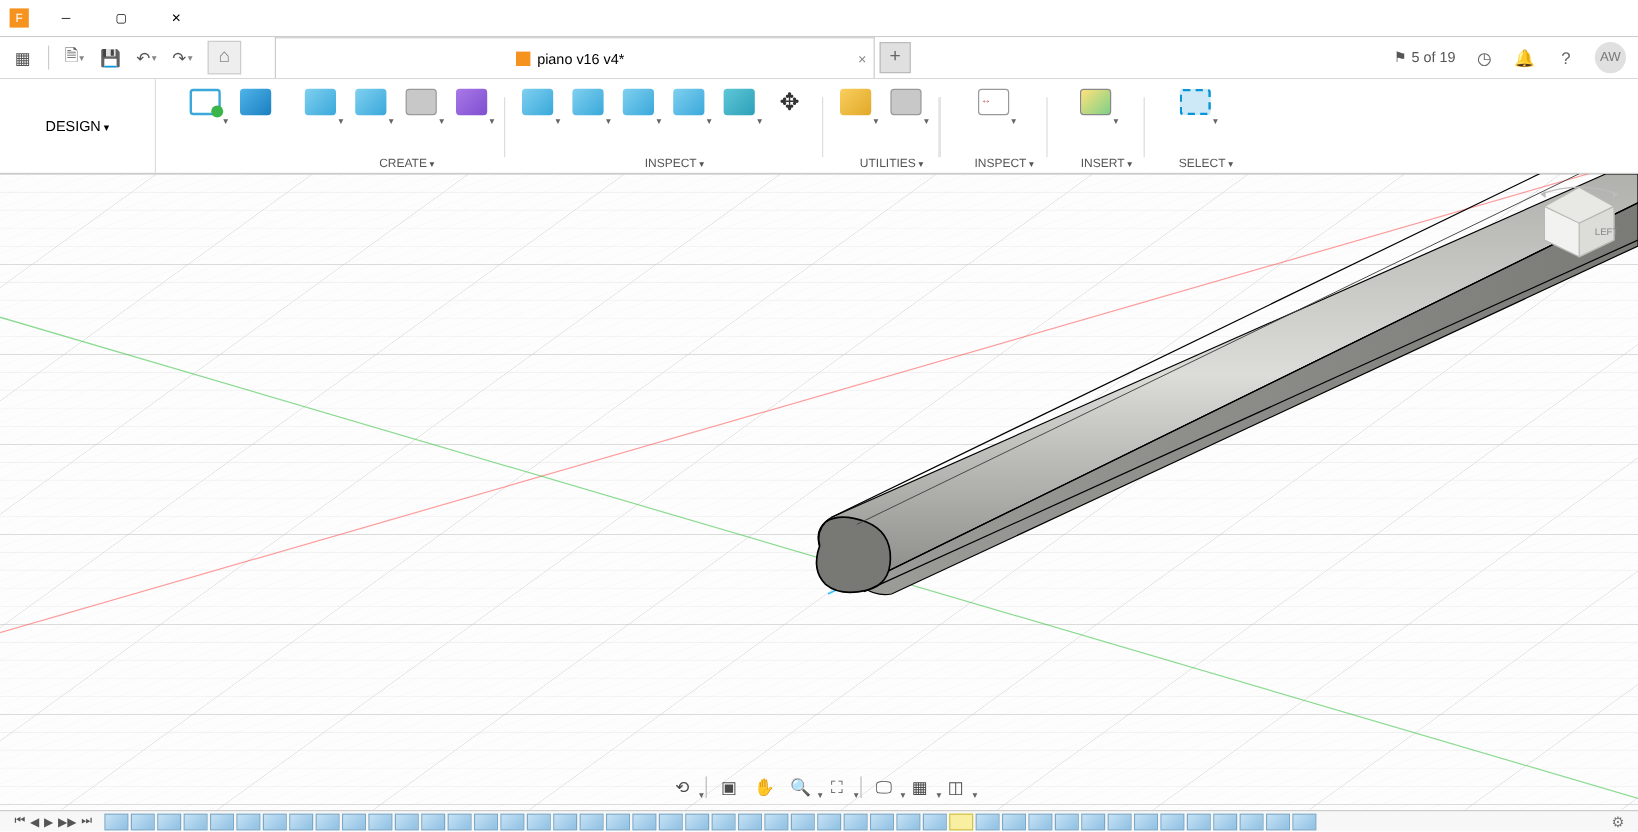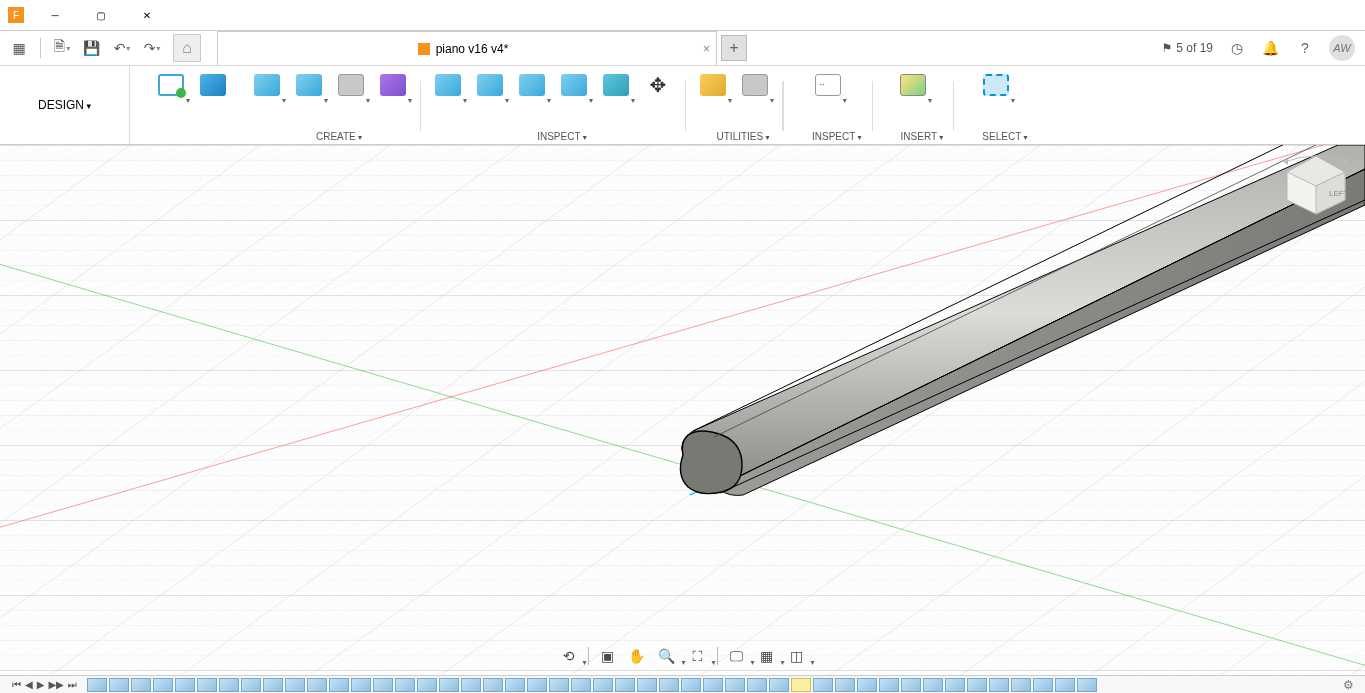--- a/index.html
+++ b/index.html
@@ -13,30 +13,30 @@
 .win-btn { width:46px; height:31px; display:flex; align-items:center; justify-content:center; color:#000; font-size:10px; }
 
 
 .row2 { height:35px; background:#fff; display:flex; align-items:center; border-bottom:1px solid #d8d8d8; }
 .qa { display:flex; align-items:center; gap:4px; padding:0 6px; }
 .qa-btn { width:26px; height:26px; display:flex; align-items:center; justify-content:center; color:#555; font-size:14px; border-radius:2px; cursor:pointer; }
 .qa-btn.small-caret::after { content:"▾"; font-size:8px; margin-left:1px; color:#888; }
 .qa-sep { width:1px; height:20px; background:#ccc; margin:0 4px; }
 .home-btn { width:28px; height:28px; display:flex; align-items:center; justify-content:center; background:#eee; border:1px solid #ccc; margin-left:4px; color:#888; }
 
-.tabbar { flex:1; display:flex; align-items:center; margin-left:10px; height:100%; }
+.tabbar { flex:1; display:flex; align-items:center; margin-left:22px; height:100%; }
 .ftab { height:100%; padding:0 18px 0 10px; display:flex; align-items:center; gap:6px; background:#fff; border:1px solid #ccc; border-bottom:none; position:relative; font-size:12px; min-width:500px; justify-content:center;}
 .ftab .cube { width:12px; height:12px; background:#f6921e; }
 .ftab .x { position:absolute; right:6px; color:#888; font-size:12px; }
 .newtab { width:26px; height:26px; background:#e0e0e0; border:1px solid #bbb; display:flex; align-items:center; justify-content:center; margin-left:4px; color:#666; }
 
 .status-right { display:flex; align-items:center; gap:14px; padding:0 10px; color:#666; }
 .status-right .ic { width:20px; height:20px; display:flex; align-items:center; justify-content:center; font-size:14px; }
 .updates { display:flex; align-items:center; gap:4px; font-size:12px; color:#555; }
-.avatar { width:26px; height:26px; border-radius:50%; background:#e0e0e0; display:flex; align-items:center; justify-content:center; font-size:11px; color:#777;font-style:italic; }
+.avatar { width:26px; height:26px; border-radius:50%; background:#e0e0e0; display:flex; align-items:center; justify-content:center; font-size:11px; color:#777; }
 
 
 .ribbon { height:79px; background:#fff; border-bottom:1px solid #ccc; display:flex; }
 .design-dd { width:130px; display:flex; align-items:center; justify-content:center; font-size:12px; border-right:1px solid #ddd; }
 .design-dd span::after { content:" ▾"; font-size:9px; }
 
 .ribbon-main { flex:1; display:flex; flex-direction:column; }
 .ribbon-tabs { height:24px; display:flex; align-items:flex-end; padding-left:20px; gap:48px; font-size:11px; color:#555; }
 .rtab { padding:4px 0; cursor:pointer; }
 .rtab.active { color:#0696d7; border-bottom:2px solid #0696d7; font-weight:600; }

